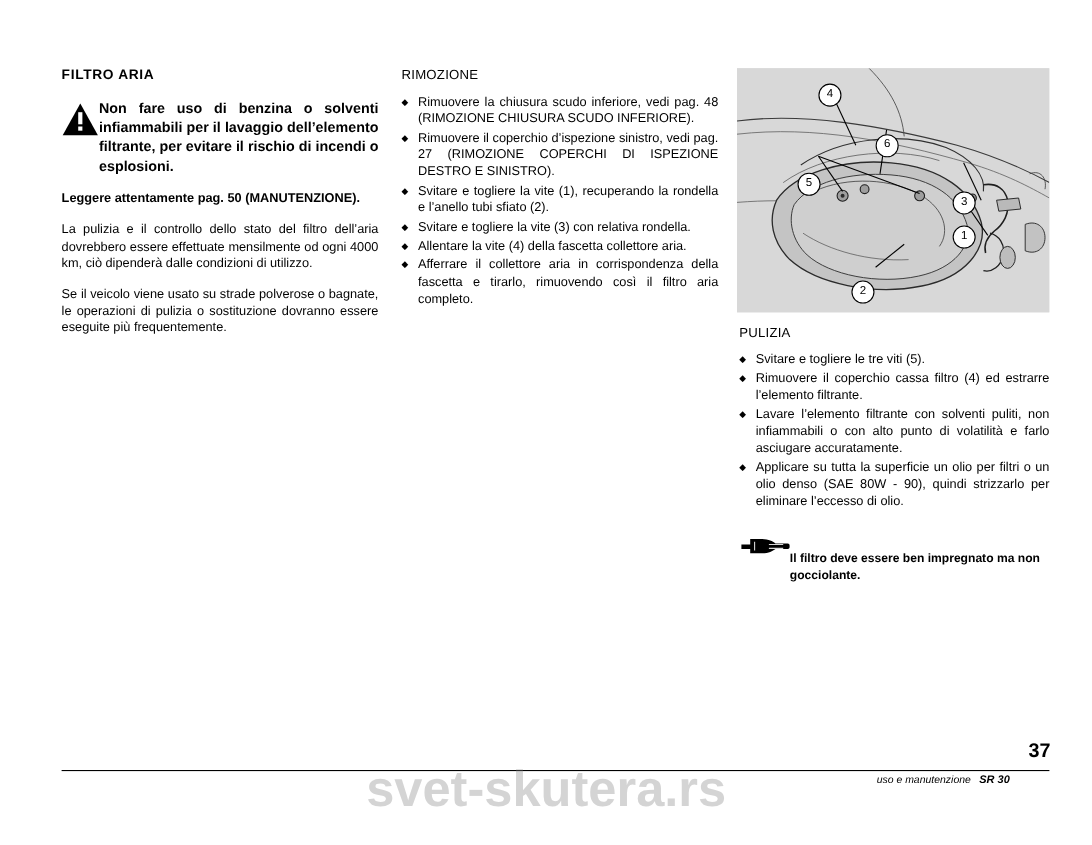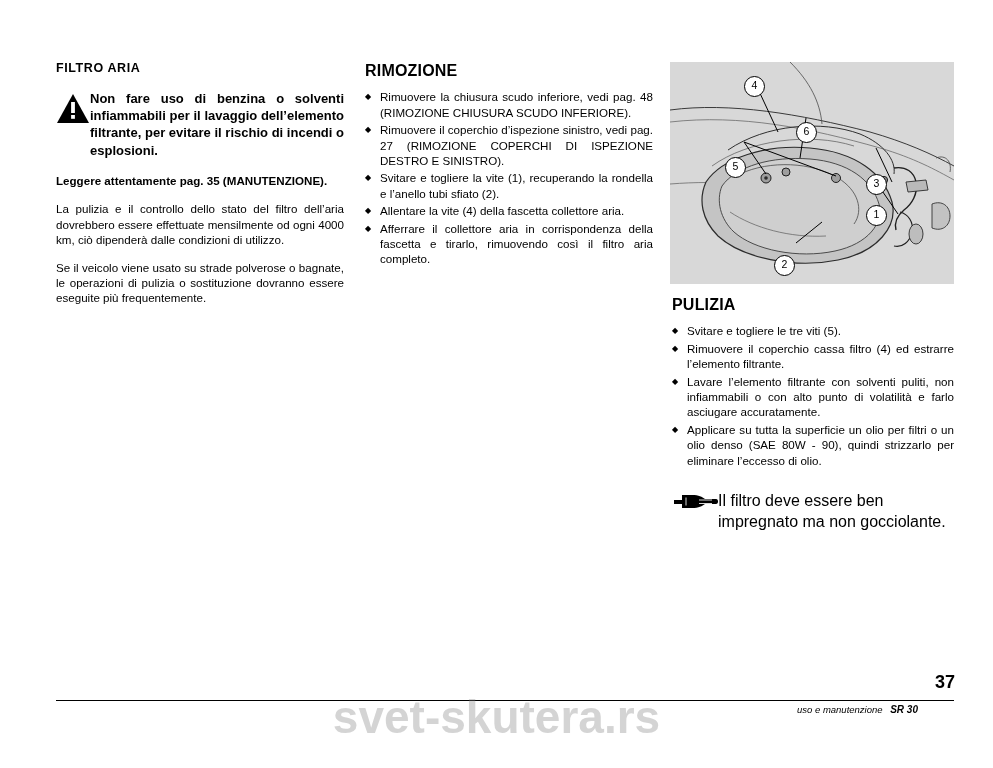--- a/index.html
+++ b/index.html
@@ -30,22 +30,22 @@
   .col-mid   { left: 365px; width: 288px; }
 
   h2.section-title {
     font-size: 12.5px;
     font-weight: bold;
     letter-spacing: 0.6px;
     margin: 0 0 14px 0;
     line-height: 1.1;
   }
   h3.sub-title {
-    font-size: 16px;
-    font-weight: bold;
+    font-size: 12px;
+    font-weight: normal;
     margin: 0 0 9px 0;
     line-height: 1.15;
     letter-spacing: 0.2px;
   }
   p.body {
     font-size: 11.6px;
     line-height: 1.33;
     margin: 0 0 12px 0;
     text-align: justify;
   }
@@ -129,23 +129,24 @@
     display: flex;
     align-items: flex-start;
     margin-top: 22px;
   }
   .note-ico {
     flex: 0 0 auto;
     width: 46px;
     margin-top: 1px;
   }
   .note-text {
-    font-weight: normal;
-    font-size: 16px;
-    line-height: 1.33;
+    font-weight: bold;
+    font-size: 11px;
+    line-height: 1.33;
+    margin-top: 16px;
   }
   
   .footer-rule {
     position: absolute;
     left: 56px;
     top: 700px;
     width: 898px;
     height: 1px;
     background: #000000;
   }
@@ -198,31 +199,32 @@
       <div class="warn-ico">
         <svg width="34" height="34" viewBox="0 0 34 34">
           <polygon points="17,2 33,31 1,31" fill="#000000"></polygon>
           <rect x="15.1" y="10" width="3.8" height="11" fill="#ffffff"></rect>
           <rect x="15.1" y="23" width="3.8" height="3.8" fill="#ffffff"></rect>
         </svg>
       </div>
       <div class="warn-text">Non fare uso di benzina o solventi infiammabili per il lavaggio dell’elemento filtrante, per evitare il rischio di incendi o esplosioni.</div>
     </div>
 
-    <p class="bold">Leggere attentamente pag. 35 (MANUTENZIONE).</p>
+    <p class="bold">Leggere attentamente pag. 50 (MANUTENZIONE).</p>
     <p class="body">La pulizia e il controllo dello stato del filtro dell’aria dovrebbero essere effettuate mensilmente od ogni 4000 km, ciò dipenderà dalle condizioni di utilizzo.</p>
     <p class="body">Se il veicolo viene usato su strade polverose o bagnate, le operazioni di pulizia o sostituzione dovranno essere eseguite più frequentemente.</p>
   </div>
 
   <div class="col col-mid">
     <h3 class="sub-title">RIMOZIONE</h3>
     <ul class="diamond">
       <li>Rimuovere la chiusura scudo inferiore, vedi pag. 48 (RIMOZIONE CHIUSURA SCUDO INFERIORE).</li>
       <li>Rimuovere il coperchio d’ispezione sinistro, vedi pag. 27 (RIMOZIONE COPERCHI DI ISPEZIONE DESTRO E SINISTRO).</li>
       <li>Svitare e togliere la vite (1), recuperando la rondella e l’anello tubi sfiato (2).</li>
+      <li>Svitare e togliere la vite (3) con relativa rondella.</li>
       <li>Allentare la vite (4) della fascetta collettore aria.</li>
       <li>Afferrare il collettore aria in corrispondenza della fascetta e tirarlo, rimuovendo così il filtro aria completo.</li>
     </ul>
   </div>
 
   <div class="figure">
     <svg width="284" height="222" viewBox="0 0 284 222">
       <rect x="0" y="0" width="284" height="222" fill="#d8d8d8"></rect>
 
       <path d="M0,48 C60,40 130,52 200,70 C235,80 262,92 284,104" fill="none" stroke="#3a3a3a" stroke-width="1"></path>

